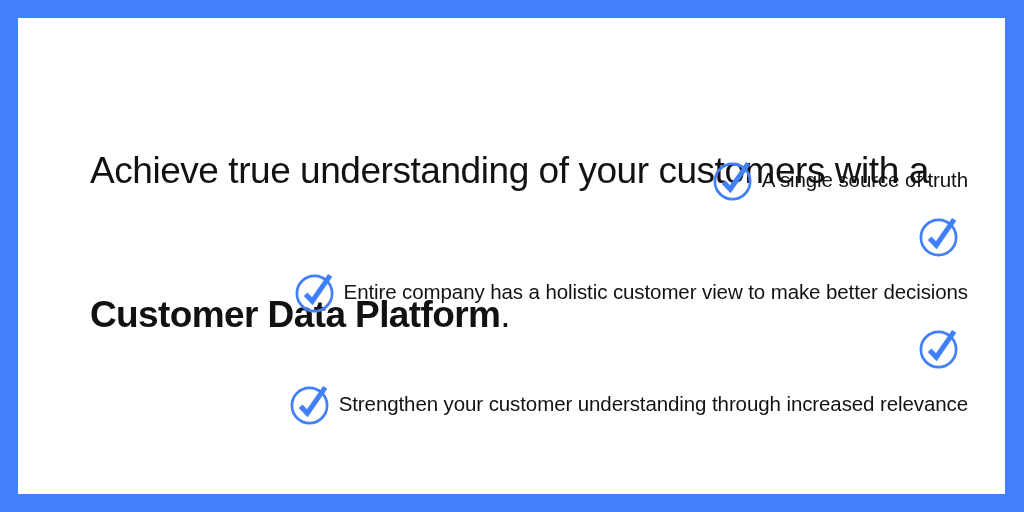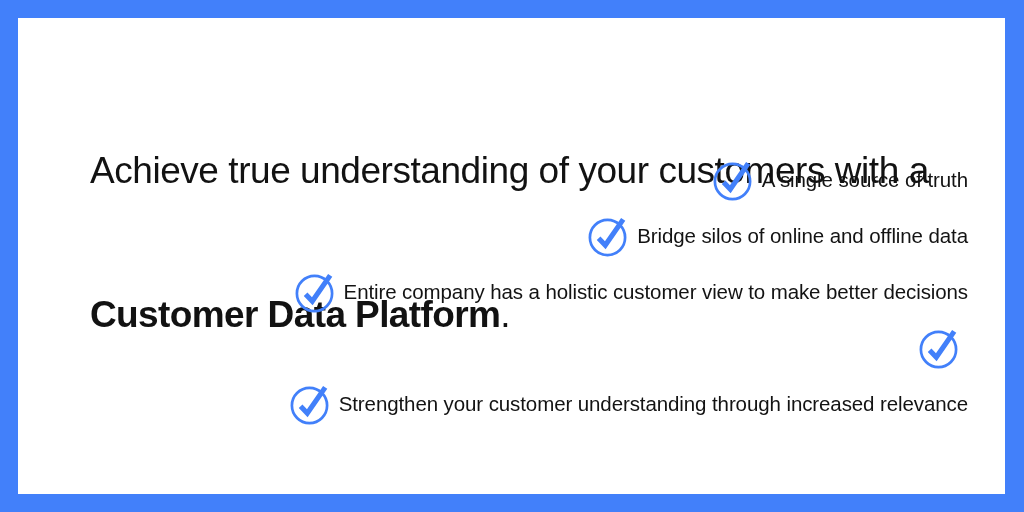--- a/index.html
+++ b/index.html
@@ -116,21 +116,20 @@
         <span class="benefit-text">A single source of truth</span>
       </li>
 
       <li class="benefit-item">
         <span class="check-icon">
           <svg viewBox="0 0 44 44" xmlns="http://www.w3.org/2000/svg">
             <circle cx="20.5" cy="23.5" r="17.6" fill="none" stroke="#4280fa" stroke-width="2.7"></circle>
             <path d="M11.6 24.2 L18.3 31.2 L36.2 5.4" fill="none" stroke="#4280fa" stroke-width="5.1" stroke-linecap="butt" stroke-linejoin="miter"></path>
           </svg>
         </span>
-        <span class="benefit-text">Bridge silos of online and offline data</span>
       </li>
 
       <li class="benefit-item">
         <span class="check-icon">
           <svg viewBox="0 0 44 44" xmlns="http://www.w3.org/2000/svg">
             <circle cx="20.5" cy="23.5" r="17.6" fill="none" stroke="#4280fa" stroke-width="2.7"></circle>
             <path d="M11.6 24.2 L18.3 31.2 L36.2 5.4" fill="none" stroke="#4280fa" stroke-width="5.1" stroke-linecap="butt" stroke-linejoin="miter"></path>
           </svg>
         </span>
         <span class="benefit-text">Entire company has a holistic customer view to make better decisions</span>

